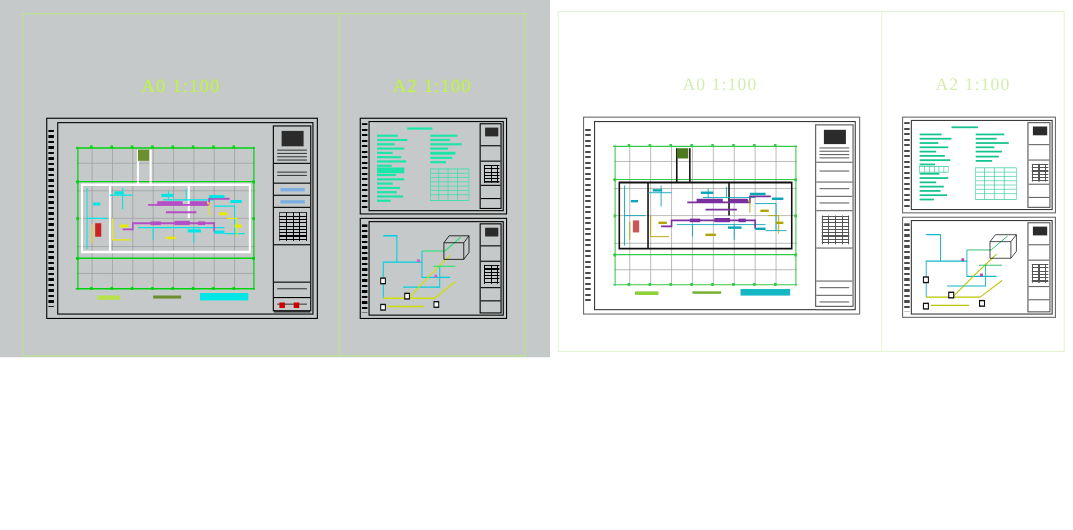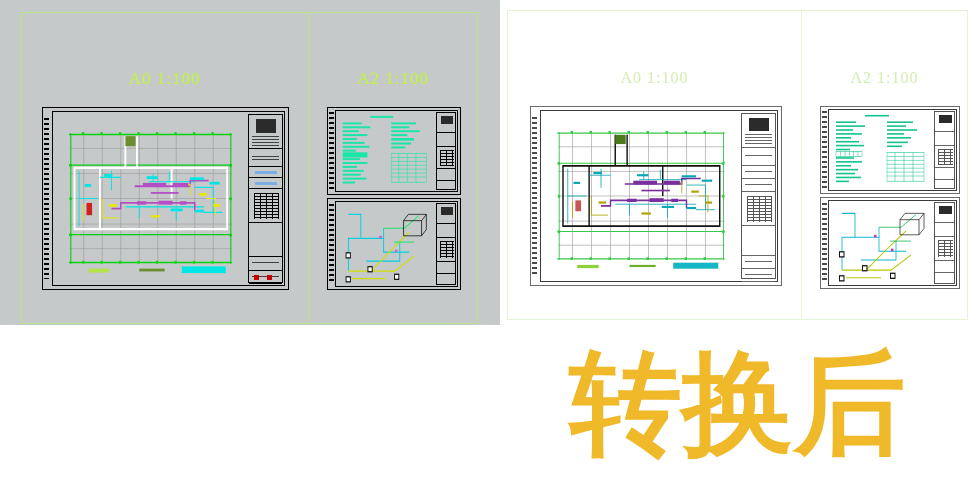--- a/index.html
+++ b/index.html
@@ -645,16 +645,15 @@
                 </g>
               </svg>
             </div>
           </div>
         </div>
       </div>
     </div>
   </div>
 
   <div class="caption-band">
-    <div class="caption cap-right">转换后</div>
   </div>
 
 </div>
 
 </body></html>

